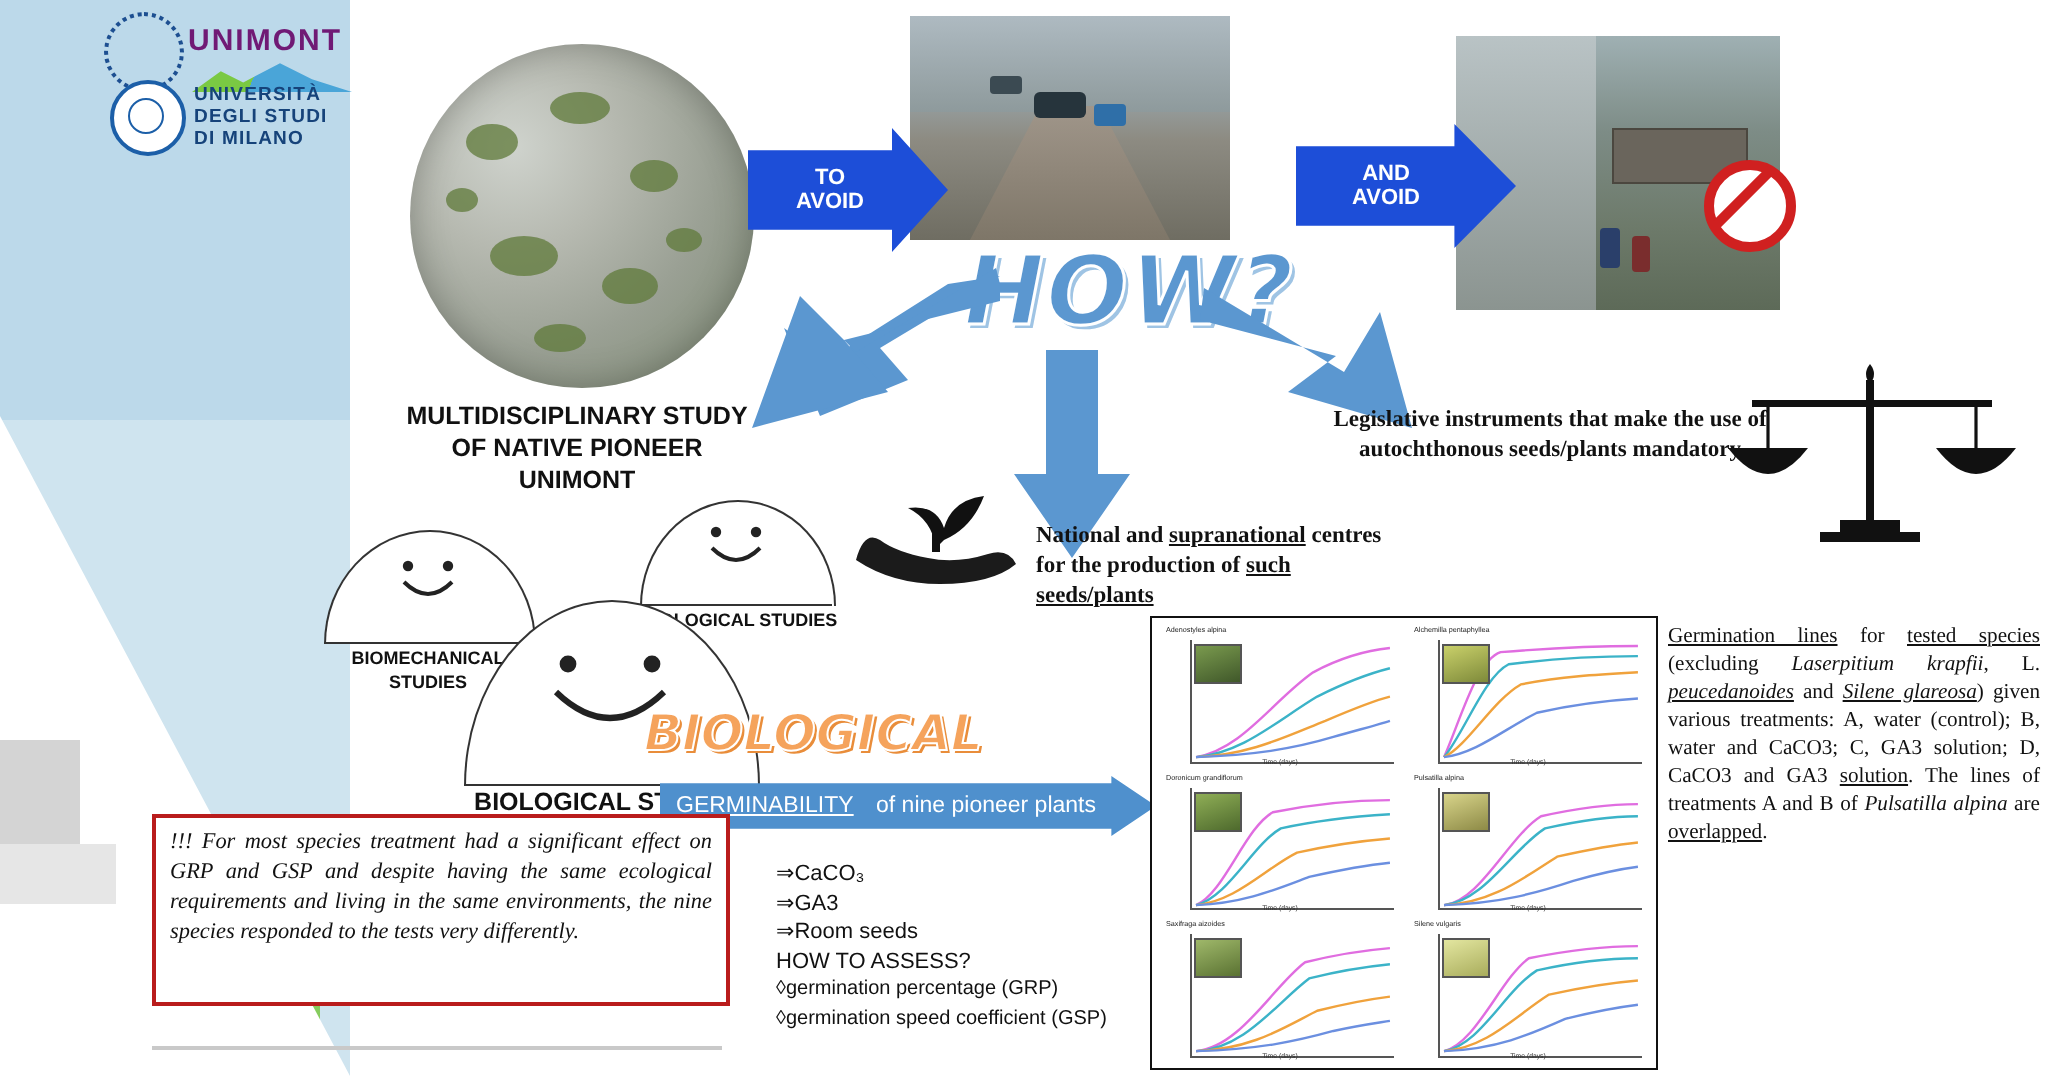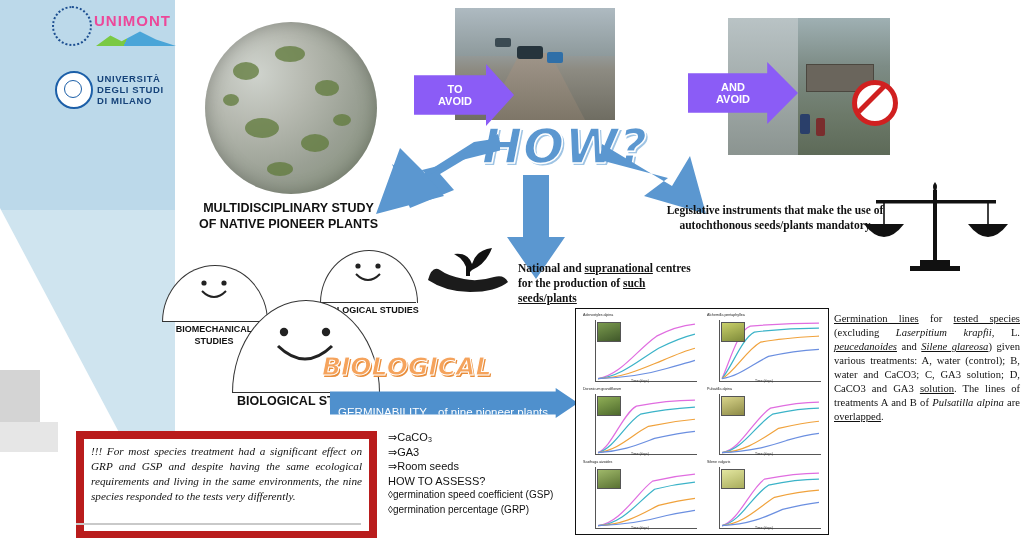--- a/index.html
+++ b/index.html
@@ -48,28 +48,28 @@
   
   .unimont-logo{
     position:absolute;left:52px;top:4px;width:125px;height:42px;
   }
   .unimont-ring{
     position:absolute;left:0;top:2px;width:36px;height:36px;border-radius:50%;
     border:2px dotted #1d4f91;
   }
   .unimont-txt{
     position:absolute;left:42px;top:8px;font-size:15px;font-weight:bold;
-    color:#ec4899;letter-spacing:1px;text-align:center;
+    color:#701a75;letter-spacing:1px;text-align:center;
   }
   .unimont-mount{
     position:absolute;left:44px;top:26px;width:80px;height:16px;
     background:linear-gradient(115deg,#7ac943 0%,#7ac943 40%,#4aa5d8 40%,#4aa5d8 100%);
     clip-path:polygon(0 100%,18% 35%,32% 70%,55% 10%,75% 60%,100% 100%);
   }
-  .unimi-logo{position:absolute;left:55px;top:71px;width:120px;height:40px;}
+  .unimi-logo{position:absolute;left:55px;top:40px;width:120px;height:40px;}
   .unimi-seal{
     position:absolute;left:0;top:0;width:34px;height:34px;border-radius:50%;
     border:2px solid #1c5fa8;background:#fff;
   }
   .unimi-seal:after{
     content:"";position:absolute;left:7px;top:7px;width:16px;height:16px;
     border-radius:50%;border:1px solid #1c5fa8;
   }
   .unimi-txt{
     position:absolute;left:42px;top:2px;font-size:9.5px;line-height:11px;
@@ -128,25 +128,24 @@
     position:absolute;left:852px;top:80px;width:36px;height:36px;border-radius:50%;
     border:5px solid #d02020;background:#fff;
   }
   .forbid:after{
     content:"";position:absolute;left:-4px;top:11px;width:38px;height:5px;background:#d02020;
     transform:rotate(-45deg);
   }
 
   
   .chev{
-    position:absolute;background:#8b5cf6;color:#fff;font-weight:bold;
+    position:absolute;background:#1d4ed8;color:#fff;font-weight:bold;
     display:flex;align-items:center;justify-content:center;
     text-align:center;line-height:12px;font-size:11px;
     clip-path:polygon(0 18%,72% 18%,72% 0,100% 50%,72% 100%,72% 82%,0 82%);
-    margin-left:40px;
   }
   .chev-avoid{left:374px;top:64px;width:100px;height:62px;}
   .chev-avoid span{padding-right:18px;}
   .chev-and-avoid{left:648px;top:62px;width:110px;height:62px;}
   .chev-and-avoid span{padding-right:20px;}
 
   .arrow-dl{
     position:absolute;left:370px;top:130px;width:130px;height:85px;
   }
   .arrow-dr{position:absolute;left:600px;top:138px;width:110px;height:78px;}
@@ -213,21 +212,21 @@
     font-size:25px;font-weight:bold;font-style:italic;
     color:#f5a35c;-webkit-text-stroke:1px #fff;
     text-shadow:1.5px 1.5px 0 #e98d3a;
   }
 
   
   .germ-arrow{
     position:absolute;left:330px;top:388px;width:248px;height:30px;
     background:#4f90cd;
     clip-path:polygon(0 12%,91% 12%,91% 0,100% 50%,91% 100%,91% 88%,0 88%);
-    color:#fff;font-size:11.5px;display:flex;align-items:flex-end;
+    color:#fff;font-size:11.5px;display:flex;align-items:center;
   }
   .germ-arrow span{padding-left:8px;}
   .germ-arrow u{text-decoration:underline;}
 
   
   .hand{position:absolute;left:418px;top:238px;width:100px;height:60px;}
 
   
   .scale{position:absolute;left:862px;top:178px;width:148px;height:108px;}
 
@@ -250,22 +249,22 @@
   .germ-lines{
     position:absolute;left:834px;top:312px;width:186px;
     font-family:"Liberation Serif", serif;
     font-size:10.6px;line-height:14px;color:#111;text-align:justify;
   }
   .germ-lines u{text-decoration:underline;}
   .germ-lines i{font-style:italic;}
 
   
   .redbox{
-    position:absolute;left:76px;top:431px;width:285px;height:92px;
-    border:8px solid #b91c1c;background:#fff;
+    position:absolute;left:76px;top:407px;width:285px;height:92px;
+    border:2px solid #b91c1c;background:#fff;
   }
   .redbox p{
     margin:0;padding:5px 7px 0 7px;
     font-family:"Liberation Serif", serif;
     font-size:11.2px;line-height:15px;font-style:italic;text-align:justify;color:#111;
   }
 
   
   .protocol{
     position:absolute;left:388px;top:430px;width:200px;
@@ -348,21 +347,21 @@
     <polygon points="130,8 70,44 84,60 40,78 22,34 44,50 104,12" fill="#5b97d0"></polygon>
     <polygon points="128,4 58,46 30,18 6,84 74,66 52,40 132,20" fill="#5b97d0"></polygon>
   </svg>
   <svg class="arrow-dr" viewBox="0 0 110 78">
     <polygon points="2,6 72,48 90,18 106,76 44,58 68,40 0,22" fill="#5b97d0"></polygon>
   </svg>
   <svg class="arrow-down" viewBox="0 0 62 105">
     <polygon points="18,0 44,0 44,62 60,62 31,104 2,62 18,62" fill="#5b97d0"></polygon>
   </svg>
 
-  <div class="multidisc">MULTIDISCIPLINARY STUDY OF NATIVE PIONEER PLANTS</div>
+  <div class="multidisc">MULTIDISCIPLINARY STUDY OF NATIVE PIONEER UNIMONT</div>
   <div class="legis">Legislative instruments that make the use of autochthonous seeds/plants mandatory</div>
 
   <div class="national">
     National and <u>supranational</u>
     centres for the production of <u>such seeds/plants</u>
   </div>
 
   <svg class="hand" viewBox="0 0 100 60">
     <path d="M10 42 q18 12 42 12 q26 0 38 -10 q-4 -8 -14 -5 q-16 5 -30 2 q-16 -3 -24 -9 q-8 -5 -12 10 z" fill="#1b1b1b"></path>
     <path d="M50 36 q-2 -14 -14 -20 q14 -2 18 10 q4 -14 20 -16 q-6 16 -20 22 z" fill="#111"></path>
@@ -505,17 +504,17 @@
   <div class="redbox">
     <p>!!! For most species treatment had a significant effect on GRP and GSP and despite having the same ecological requirements and living in the same environments, the nine species responded to the tests very differently.</p>
   </div>
   <div class="shadowline"></div>
 
   <div class="protocol">
     <div>⇒CaCO₃</div>
     <div>⇒GA3</div>
     <div>⇒Room seeds</div>
     <div>HOW TO ASSESS?</div>
+    <div class="sub">◊germination percentage (GRP)</div>
     <div class="sub">◊germination speed coefficient (GSP)</div>
-    <div class="sub">◊germination percentage (GRP)</div>
   </div>
 
 </div>
 
 </body></html>

